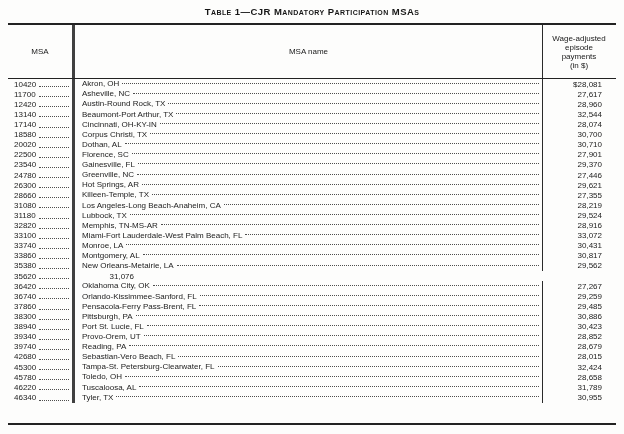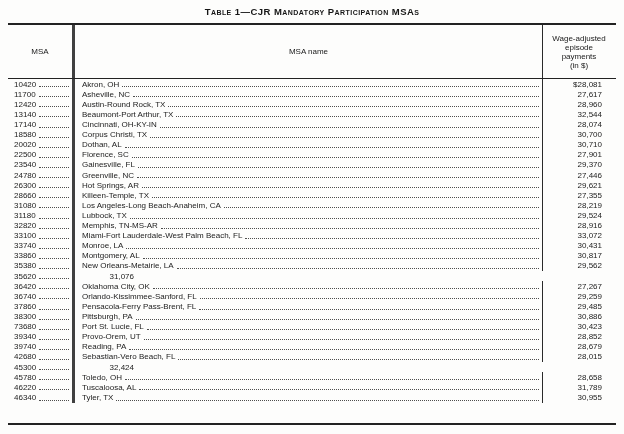--- a/index.html
+++ b/index.html
@@ -54,21 +54,21 @@
     white-space: nowrap;
   }
   .leader {
     flex: 1;
     height: 0;
     border-bottom: 1.2px dotted #4d4d4d;
     margin: 0 3px 2px 3px;
     min-width: 6px;
   }
   .td.col-msa  { padding-left: 6px; }
-  .td.col-name { padding-left: 7px; }
+  .td.col-name { padding-left: 7px; align-items: center; }
   .td.col-pay  { justify-content: flex-end; padding-right: 13px; text-align: right; }
 </style>
 </head>
 <body>
 
 <div class="page">
 
   <div class="title">Table 1—CJR Mandatory Participation MSAs</div>
 
   <div class="table">
@@ -414,21 +414,21 @@
           <span class="txt">Pittsburgh, PA</span>
           <span class="leader"></span>
         </div>
         <div class="td col-pay">
           <span class="txt">30,886</span>
         </div>
       </div>
 
       <div class="tr">
         <div class="td col-msa">
-          <span class="txt">73680</span>
+          <span class="txt">38940</span>
           <span class="leader"></span>
         </div>
         <div class="td col-name">
           <span class="txt">Port St. Lucie, FL</span>
           <span class="leader"></span>
         </div>
         <div class="td col-pay">
           <span class="txt">30,423</span>
         </div>
       </div>
@@ -471,20 +471,24 @@
           <span class="leader"></span>
         </div>
         <div class="td col-pay">
           <span class="txt">28,015</span>
         </div>
       </div>
 
       <div class="tr">
         <div class="td col-msa">
           <span class="txt">45300</span>
+          <span class="leader"></span>
+        </div>
+        <div class="td col-name">
+          <span class="txt">Tampa-St. Petersburg-Clearwater, FL</span>
           <span class="leader"></span>
         </div>
         <div class="td col-pay">
           <span class="txt">32,424</span>
         </div>
       </div>
 
       <div class="tr">
         <div class="td col-msa">
           <span class="txt">45780</span>

